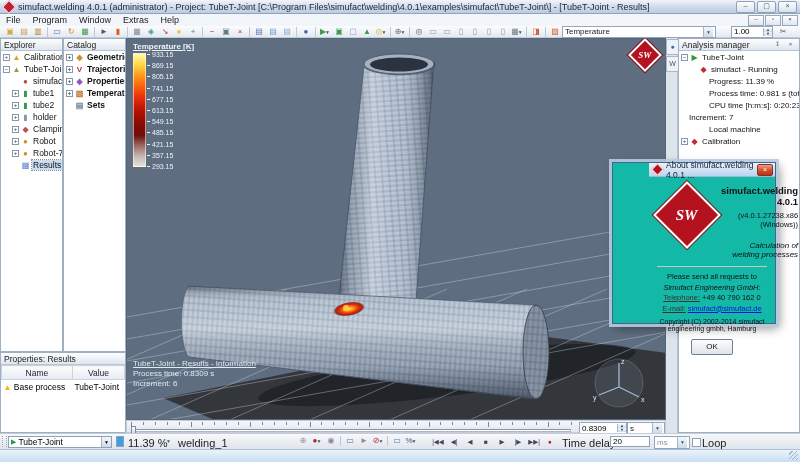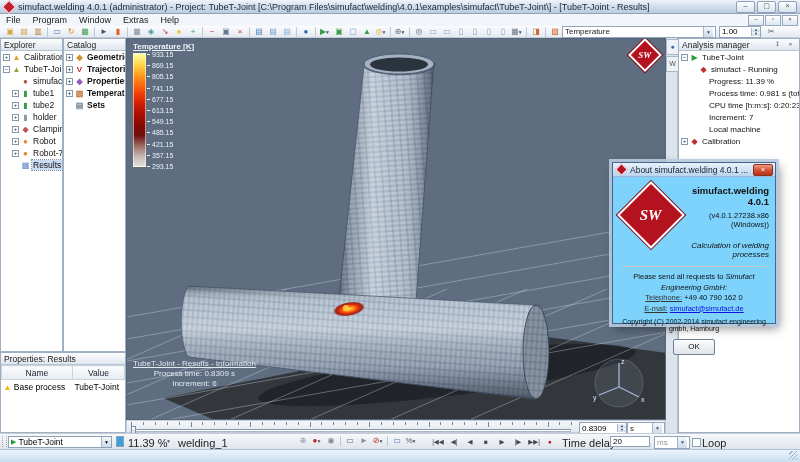--- a/index.html
+++ b/index.html
@@ -64,21 +64,21 @@
   
   #viewport{left:126px;top:38px;width:540px;height:382px;background:#5e6e80;
     border:1px solid #55657a;box-sizing:border-box;overflow:hidden;}
   #legend{left:6px;top:3px;color:#eef3f9;}
   .leg-title{font-size:8px;font-weight:bold;text-decoration:underline;margin-bottom:2px;}
   .leg-flex{display:flex;}
   #leg-bar{width:11px;height:112px;border:1px solid rgba(255,255,255,.55);}
   #leg-ticks{position:relative;width:42px;height:116px;margin-left:1px;}
   .ltick{position:absolute;left:0;display:flex;align-items:center;font-size:7px;color:#eef3f9;}
   .ltick .dash{width:3px;height:1px;background:#eef3f9;margin-right:2px;}
-  #vp-info{left:6px;bottom:30px;font-size:8px;color:#e2eaf2;line-height:10px;text-align:center;}
+  #vp-info{left:6px;bottom:30px;font-size:8px;color:#e2eaf2;line-height:10px;}
   #vp-info .u{text-decoration:underline;}
   .swlogo{background:#b5121f;border:2px solid #fff;box-shadow:0 0 0 1px #7e0c14;
     transform:rotate(45deg);display:flex;align-items:center;justify-content:center;}
   .swlogo span{transform:rotate(-45deg);color:#fff;font-weight:bold;font-style:italic;
     font-family:"Liberation Serif",serif;}
   #vp-logo{right:8px;top:4px;width:20px;height:20px;}
   #vp-logo span{font-size:9px;}
   
   #dockstrip{left:666px;top:38px;width:12px;height:395px;background:#dde4ec;
     border-right:1px solid #b9c4d2;box-sizing:border-box;}
@@ -109,23 +109,23 @@
   .dis{color:#8a939e;}
   #tdinput{height:11px;background:#fff;border:1px solid #8fa1b6;font-size:8px;
     padding-left:2px;display:flex;align-items:center;box-sizing:border-box;}
   .chk{width:7px;height:7px;border:1px solid #8fa1b6;background:#fff;}
   
   #statusbar{left:0;top:449px;width:800px;height:13px;
     background:linear-gradient(#eaf4fc,#c9def1);border-top:1px solid #a9c0d6;box-sizing:border-box;}
   #sgrip{position:absolute;right:2px;bottom:2px;width:9px;height:9px;
     background:repeating-linear-gradient(135deg,transparent 0 2px,#9fb4c8 2px 3px);}
   
-  #about{left:612px;top:162px;width:164px;height:162px;background:#7dd3fc;
+  #about{left:612px;top:162px;width:164px;height:162px;background:#14b8a6;
     border:1px solid #45648f;box-shadow:0 0 0 3px rgba(185,203,224,.9),3px 4px 10px rgba(0,0,0,.45);
-    z-index:50;box-sizing:border-box;}
+    z-index:50;box-sizing:border-box;padding-left:36px;}
   #about-title{height:14px;background:linear-gradient(#e9f2fc,#bcd4ee);
     border-bottom:1px solid #9fb6d2;display:flex;align-items:center;font-size:8.5px;color:#13202e;
     padding:0 2px;box-sizing:border-box;}
   #about-title .dicon{width:7px;height:7px;background:#b5121f;transform:rotate(45deg);
     border:1px solid #fff;margin:0 4px 0 2px;flex:none;}
   #about-close{margin-left:auto;width:18px;height:10px;border:1px solid #8c2f20;border-radius:2px;
     background:linear-gradient(#ef9a82,#ce4a2d 60%,#b83418);color:#fff;font-size:7px;
     line-height:9px;text-align:center;}
   #about-body{padding:4px 6px 0 6px;font-size:7.5px;color:#111;}
   #about-top{display:flex;align-items:flex-start;}
@@ -292,21 +292,21 @@
         <span class="tbtn">
           <span style="color: rgb(208, 104, 48);">◨</span>
         </span>
       </span>
     <span class="tsep"></span>
     <span class="tbtn" style="color:#d06020">▨</span>
     <div class="tcombo" style="width:148px">
       <span>Temperature</span>
       <span class="dd">▼</span>
     </div>
-    <div class="tspin" style="width:38px;margin-left:3px">
+    <div class="tspin" style="width:38px;margin-left:15px">
       <span>1.00</span>
       <span class="spincol">
           <span>▲</span>
           <span>▼</span>
         </span>
     </div>
     <span class="tbtn" style="margin-left:3px;color:#556677">✂</span>
   </div>
 
   <div class="panel abs" style="left:0;top:38px;width:63px;height:314px">
@@ -592,21 +592,21 @@
           <span class="tlabel">Progress: 11.39 %</span>
         </div>
         <div class="trow" style="padding-left: 20px;">
           <span class="exp-sp"></span>
           <span class="tlabel">Process time: 0.981 s (total: 200.0 s)</span>
         </div>
         <div class="trow" style="padding-left: 20px;">
           <span class="exp-sp"></span>
           <span class="tlabel">CPU time [h:m:s]: 0:20:23</span>
         </div>
-        <div class="trow" style="padding-left: 20px;">
+        <div class="trow" style="">
           <span class="exp-sp"></span>
           <span class="tlabel">Increment: 7</span>
         </div>
         <div class="trow" style="padding-left: 20px;">
           <span class="exp-sp"></span>
           <span class="tlabel">Local machine</span>
         </div>
         <div class="trow" style="padding-left: 2px;">
           <span class="exp">+</span>
           <span class="ticon" style="color: rgb(192, 48, 48);">◆</span>

